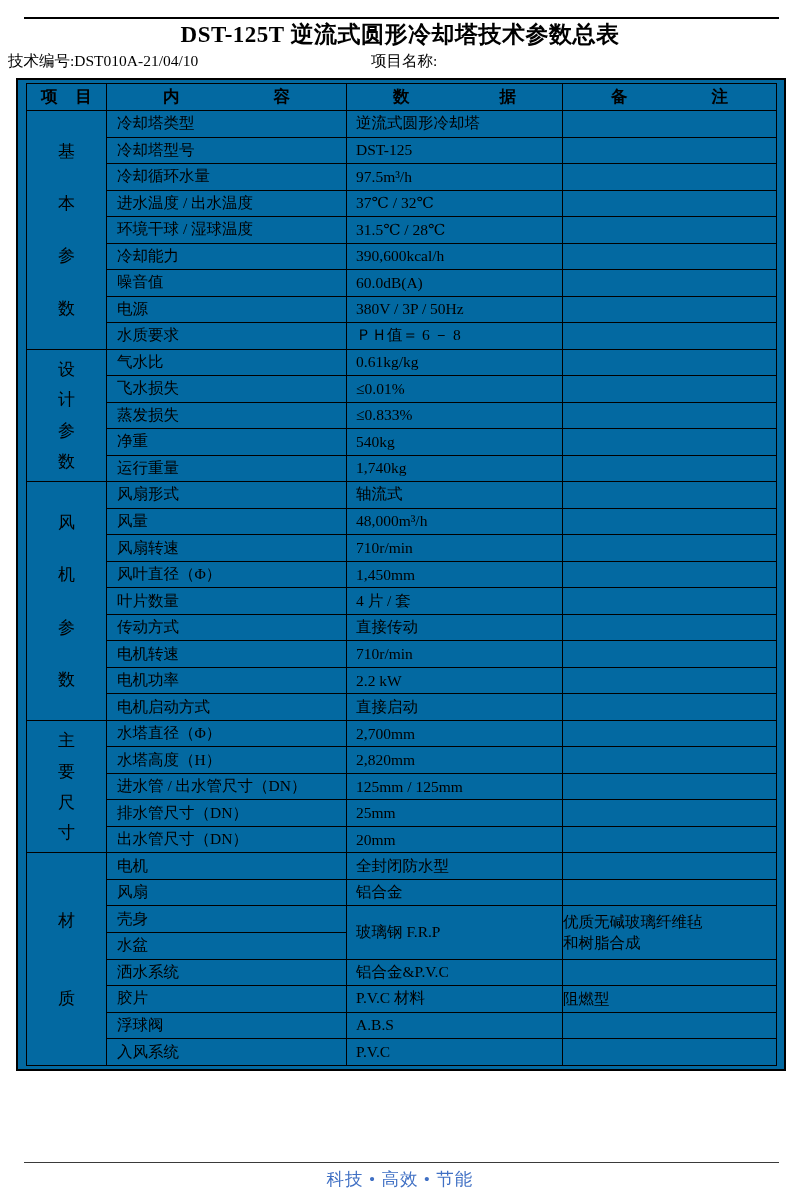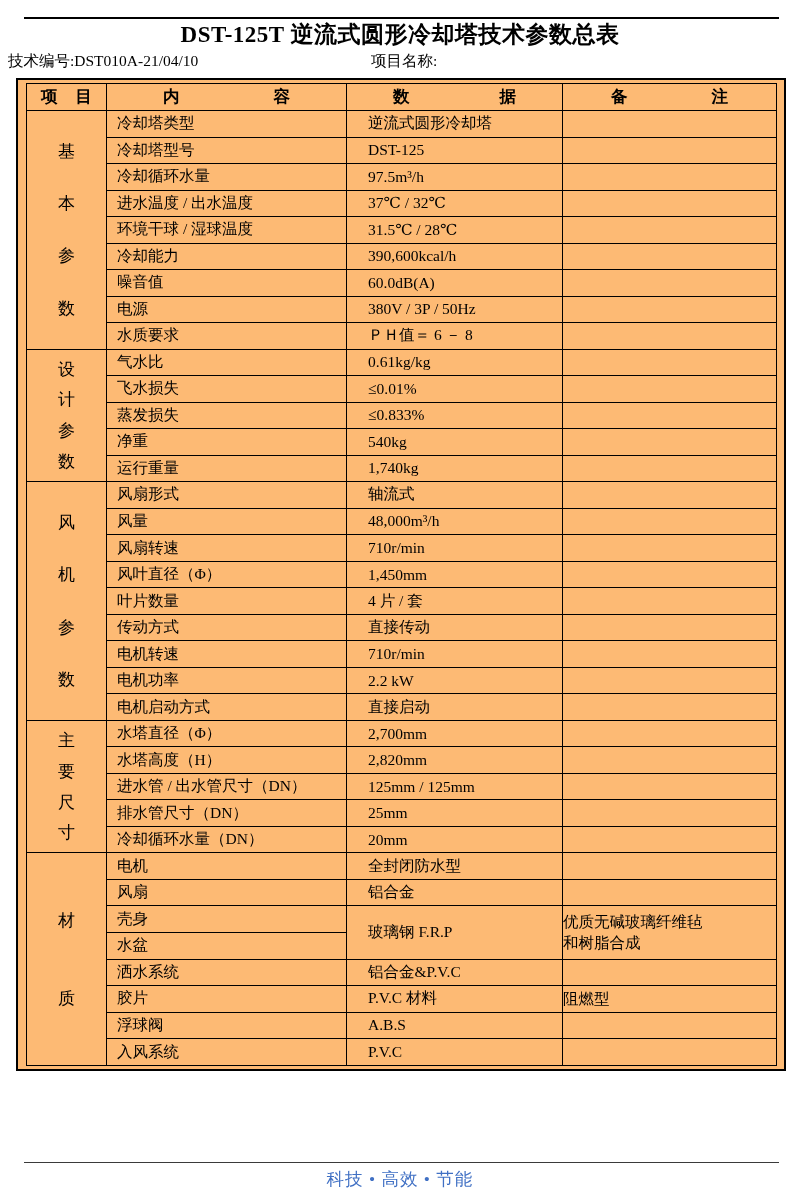--- a/index.html
+++ b/index.html
@@ -16,21 +16,21 @@
     position:absolute; top:19px; left:0; width:100%;
     text-align:center; font-size:23px; font-weight:bold; letter-spacing:0.5px;
   }
   .meta {
     position:absolute; top:51px; left:8px; width:756px; height:22px; font-size:15.5px;
   }
   .meta .tech-no { position:absolute; left:0; top:0; }
   .meta .proj   { position:absolute; left:363px; top:0; }
   .table-wrap {
     position:absolute; left:16px; top:78px; width:770px; height:993px;
-    border:2px solid #000; padding:3px 8px; background:#fdba74;
+    border:2px solid #000; padding:3px 8px; background:#0369a1;
   }
   table { border-collapse:collapse; width:100%; height:100%; table-layout:fixed; }
   th,td {
     border:1px solid #000; font-weight:normal; font-size:15.5px;
     overflow:hidden; vertical-align:middle;
   }
   thead tr { height:27px; }
   thead th {
     font-weight:bold; font-size:16.5px;
     text-align:justify; text-align-last:justify;
@@ -41,21 +41,21 @@
   th.h2 { padding:0 46px; }
   th.h3 { padding:0 48px; }
   tbody tr { height:26.5px; }
   td.sec { position:relative; }
   .vlabel {
     position:absolute; inset:0;
     display:flex; flex-direction:column; justify-content:space-evenly; align-items:center;
     font-size:17px; letter-spacing:0;
   }
   td.item  { padding-left:10px; text-align:left;margin-left:15px; }
-  td.value { padding-left:21px;  text-align:left; }
+  td.value { padding-left:9px;  text-align:left; }
   td.note  { text-align:left; white-space:pre-line; line-height:1.4; }
   .footer-rule {
     position:absolute; left:24px; top:1162px; width:755px; height:1px; background:#3a3a3a;
   }
   .slogan {
     position:absolute; top:1167px; left:0; width:100%;
     text-align:center; font-size:17.5px; letter-spacing:1px;
   }
 </style>
 </head>
@@ -250,21 +250,21 @@
             <td class="item">进水管 / 出水管尺寸（DN）</td>
             <td class="value">125mm / 125mm</td>
             <td class="note"></td>
           </tr>
           <tr>
             <td class="item">排水管尺寸（DN）</td>
             <td class="value">25mm</td>
             <td class="note"></td>
           </tr>
           <tr>
-            <td class="item">冷却循环水量（DN）</td>
+            <td class="item">出水管尺寸（DN）</td>
             <td class="value">20mm</td>
             <td class="note"></td>
           </tr>
           <tr>
             <td class="sec" rowspan="8">
               <div class="vlabel">
                 <span>材</span>
                 <span>质</span>
               </div>
             </td>

